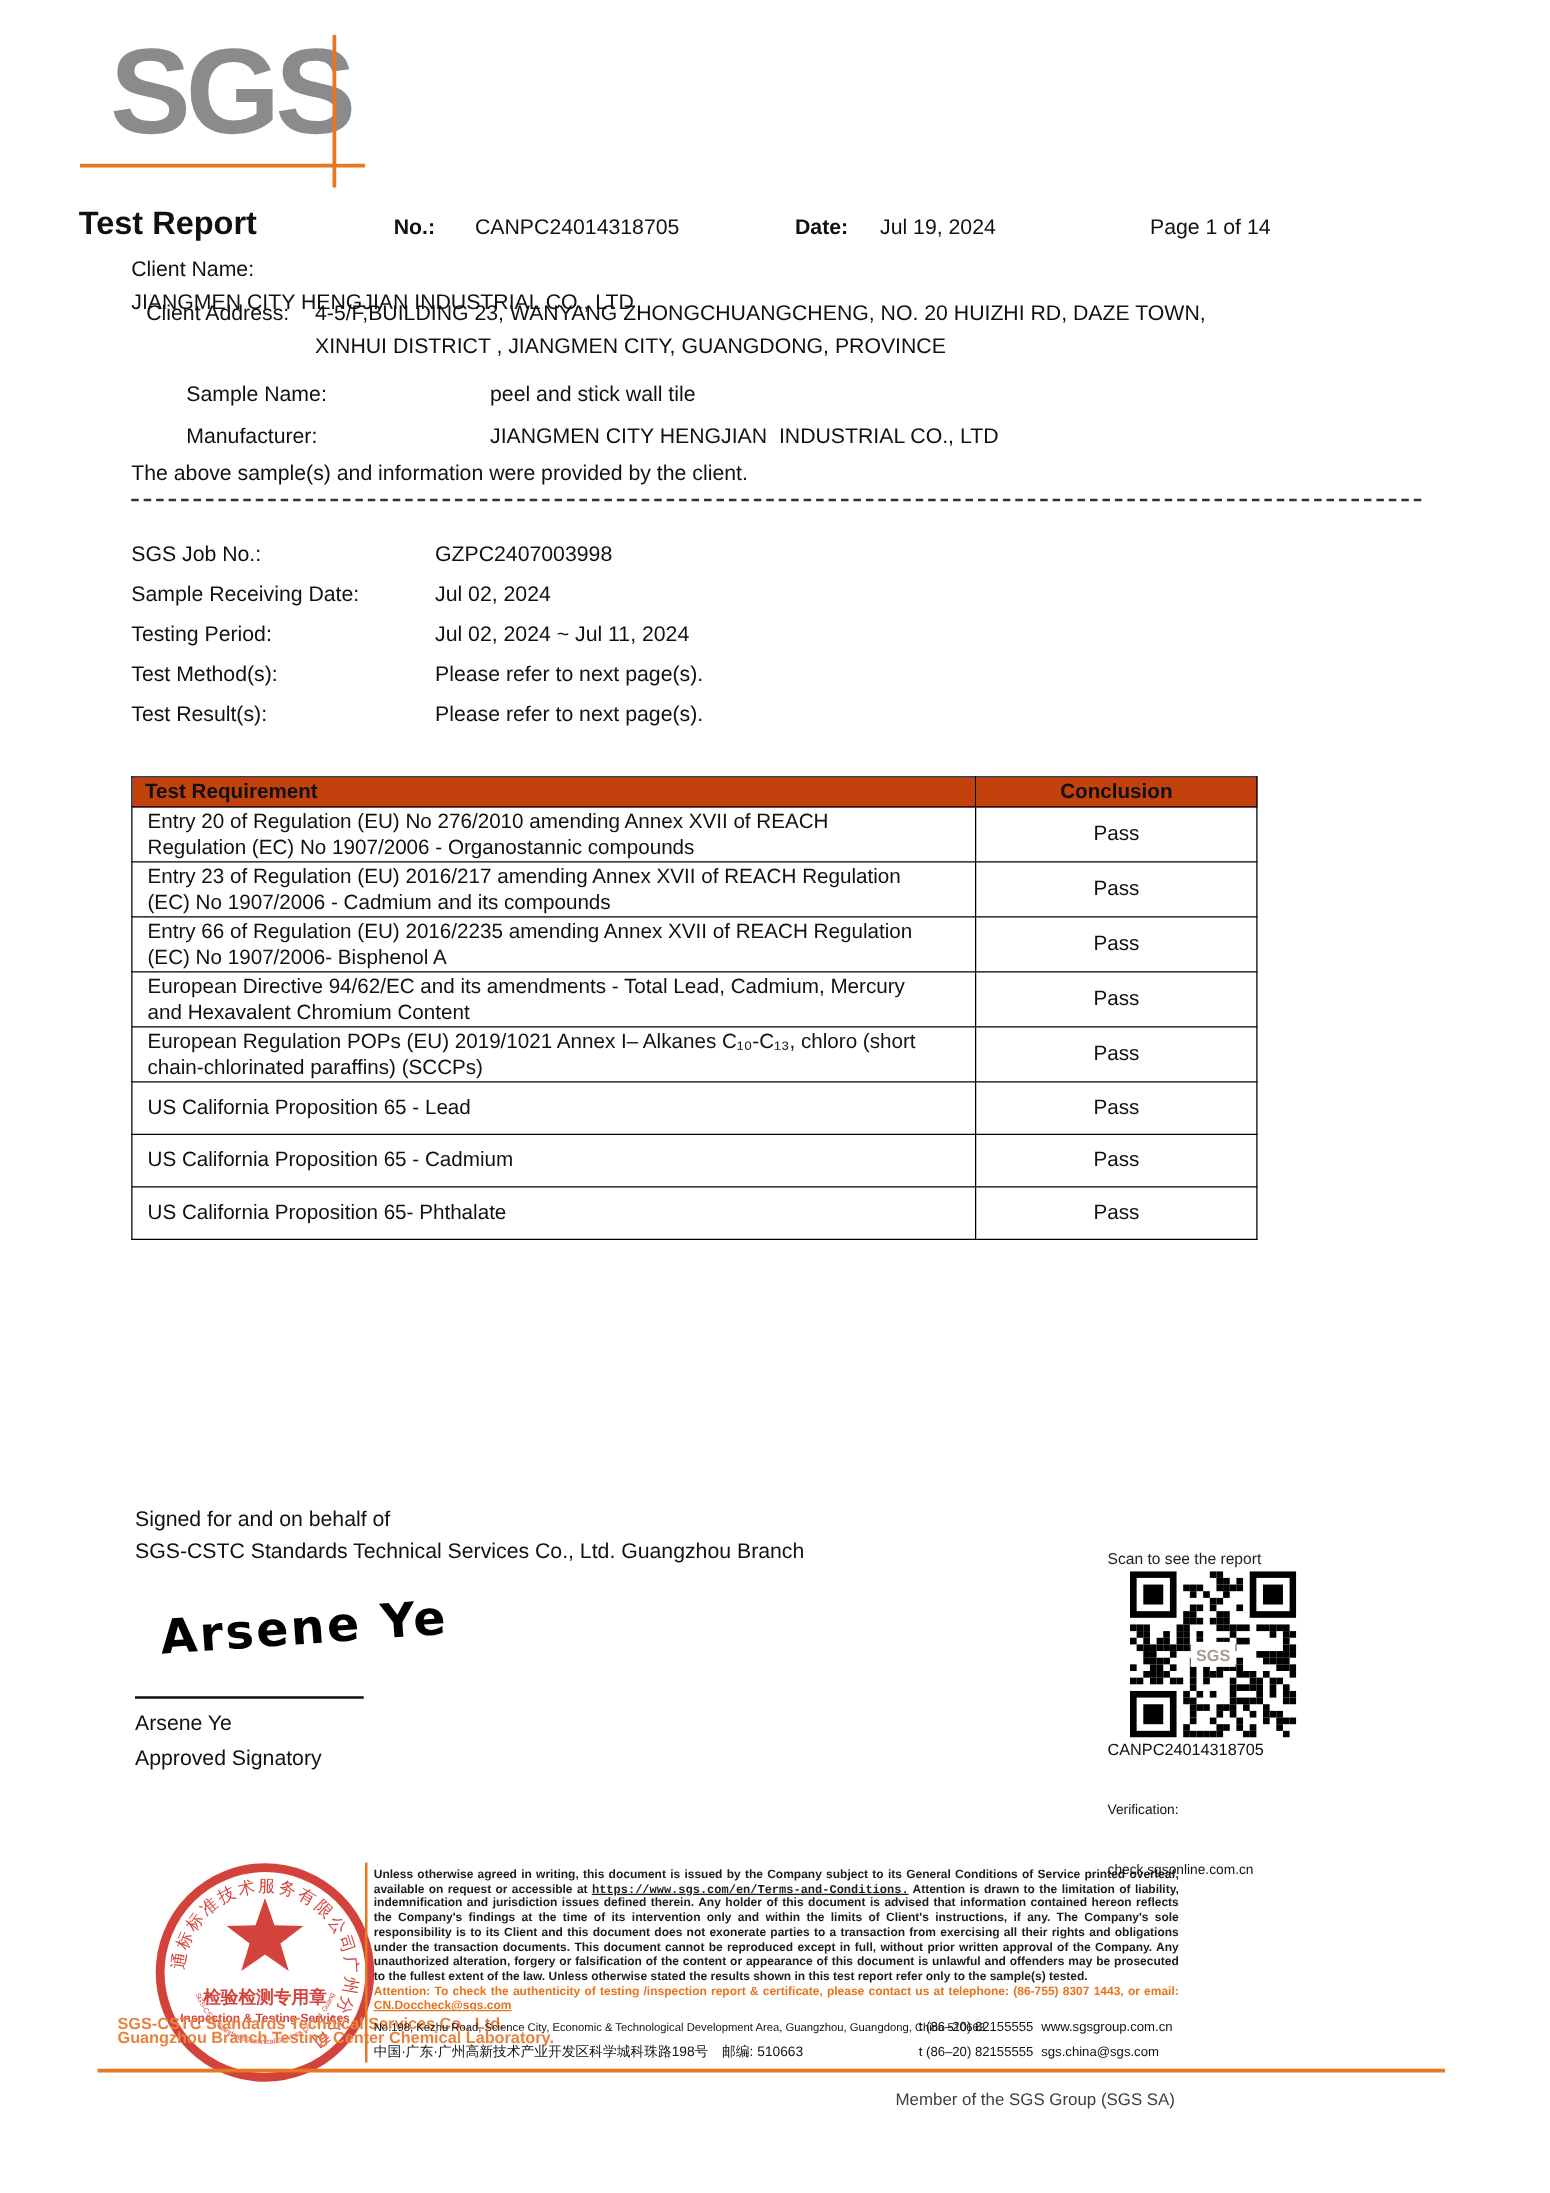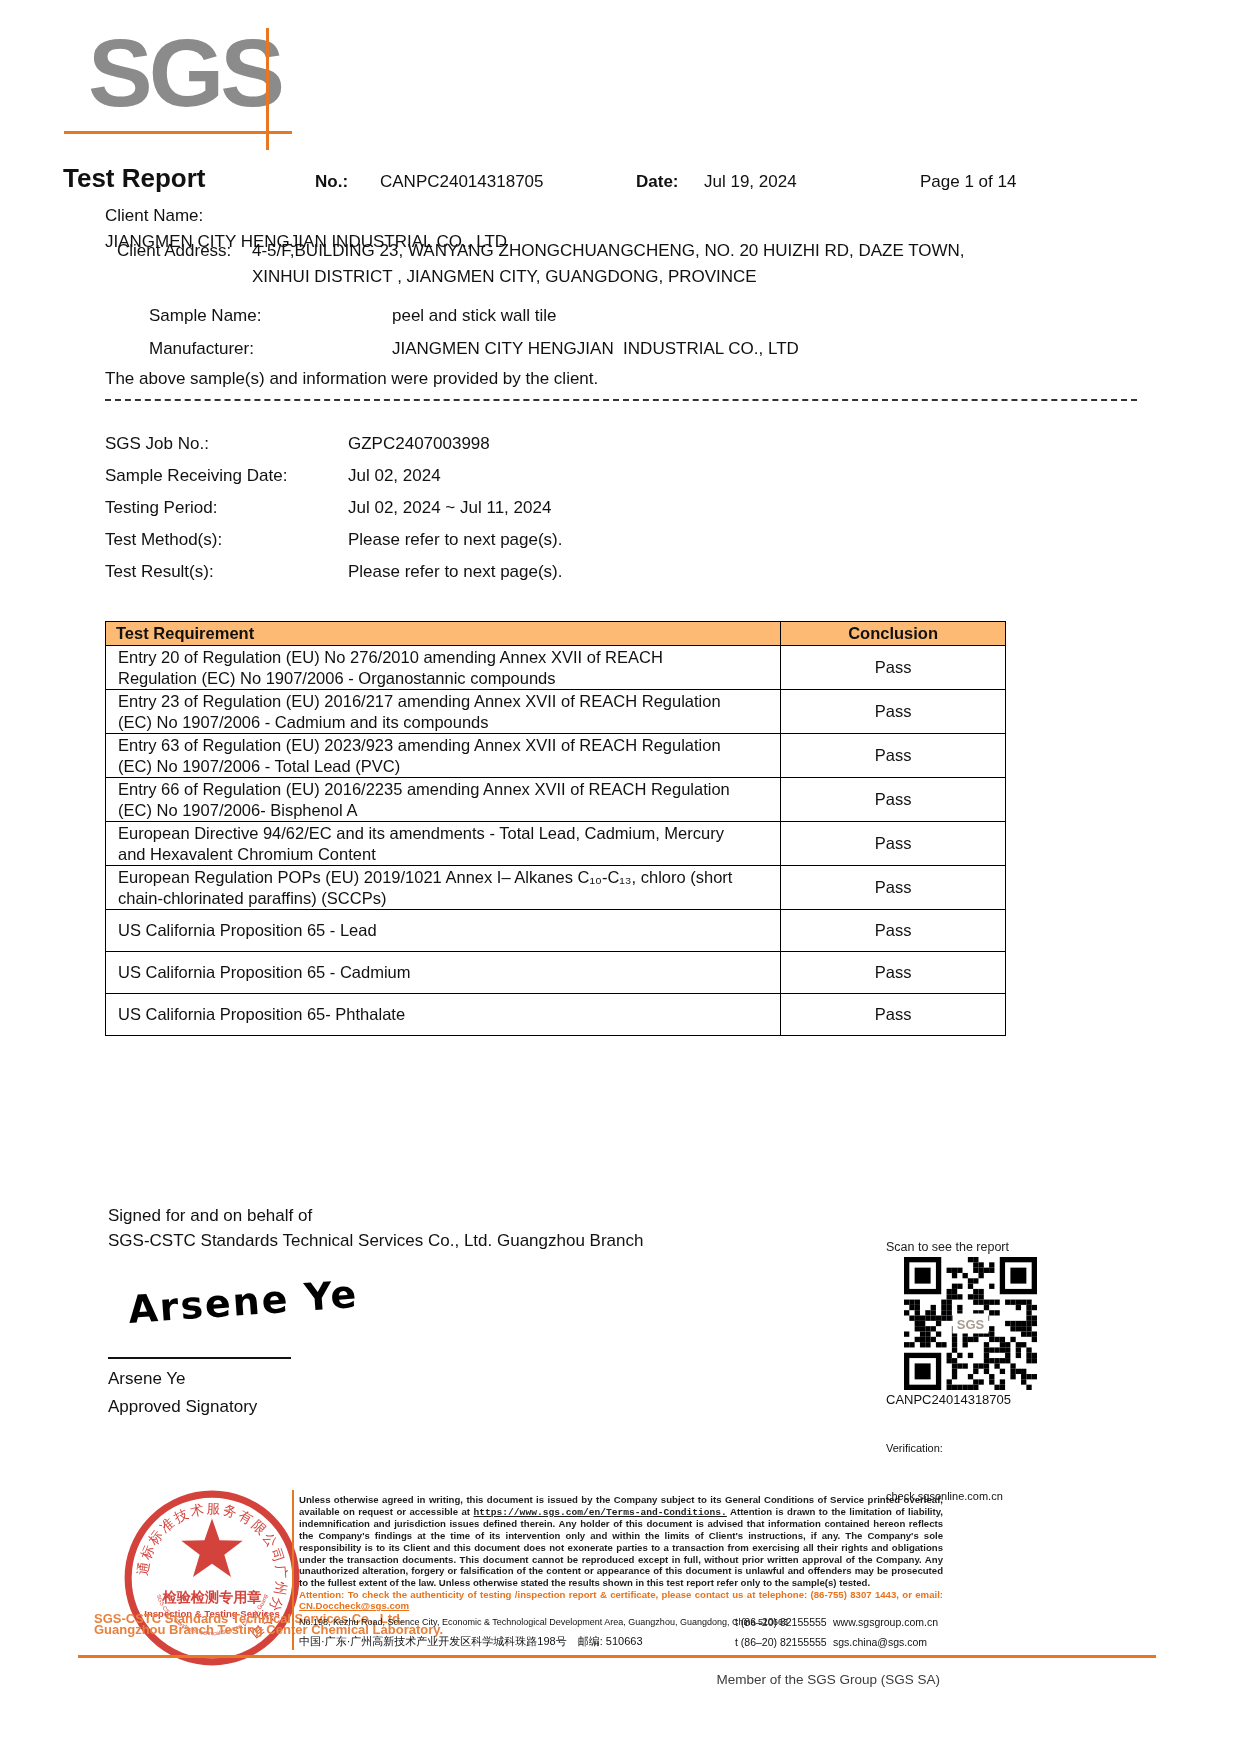--- a/index.html
+++ b/index.html
@@ -38,21 +38,21 @@
                   border-top:2px dashed #333; }
 
   
   .job-block { position:absolute; left:105px; top:433px; }
   .job-row { display:flex; font-size:17px; line-height:22px; margin-bottom:10px; }
   .job-row .lbl { width:243px; flex:0 0 auto; }
 
   
   .results { position:absolute; left:105px; top:621px; width:901px; border-collapse:collapse; }
   .results th, .results td { border:1px solid #000; font-size:16.5px; }
-  .results th { background:#fdba74; height:24px; text-align:left; padding:0 0 0 10px; font-weight:bold; }
+  .results th { background:#c2410c; height:24px; text-align:left; padding:0 0 0 10px; font-weight:bold; }
   .results th.c-conc { text-align:center; padding:0; }
   .results td.c-req { width:676px; padding:0 44px 0 12px; line-height:21px; vertical-align:middle; }
   .results td.c-conc { width:225px; text-align:center; vertical-align:middle; }
   .results tr.two { height:44px; }
   .results tr.one { height:42px; }
 
   
   .signed1 { position:absolute; left:108px; top:1206px; font-size:17px; }
   .signed2 { position:absolute; left:108px; top:1231px; font-size:17px; }
   .handwriting { position:absolute; left:128px; top:1280px; font-size:38px; font-weight:bold;
@@ -154,24 +154,20 @@
         <tr>
       <th class="c-req">Test Requirement</th>
       <th class="c-conc">Conclusion</th>
     </tr>
     <tr class="two">
       <td class="c-req">Entry 20 of Regulation (EU) No 276/2010 amending Annex XVII of REACH Regulation (EC) No 1907/2006 - Organostannic compounds</td>
       <td class="c-conc">Pass</td>
     </tr>
     <tr class="two">
       <td class="c-req">Entry 23 of Regulation (EU) 2016/217 amending Annex XVII of REACH Regulation (EC) No 1907/2006 - Cadmium and its compounds</td>
-      <td class="c-conc">Pass</td>
-    </tr>
-    <tr class="two">
-      <td class="c-req">Entry 63 of Regulation (EU) 2023/923 amending Annex XVII of REACH Regulation (EC) No 1907/2006 - Total Lead (PVC)</td>
       <td class="c-conc">Pass</td>
     </tr>
     <tr class="two">
       <td class="c-req">Entry 66 of Regulation (EU) 2016/2235 amending Annex XVII of REACH Regulation (EC) No 1907/2006- Bisphenol A</td>
       <td class="c-conc">Pass</td>
     </tr>
     <tr class="two">
       <td class="c-req">European Directive 94/62/EC and its amendments - Total Lead, Cadmium, Mercury and Hexavalent Chromium Content</td>
       <td class="c-conc">Pass</td>
     </tr>

